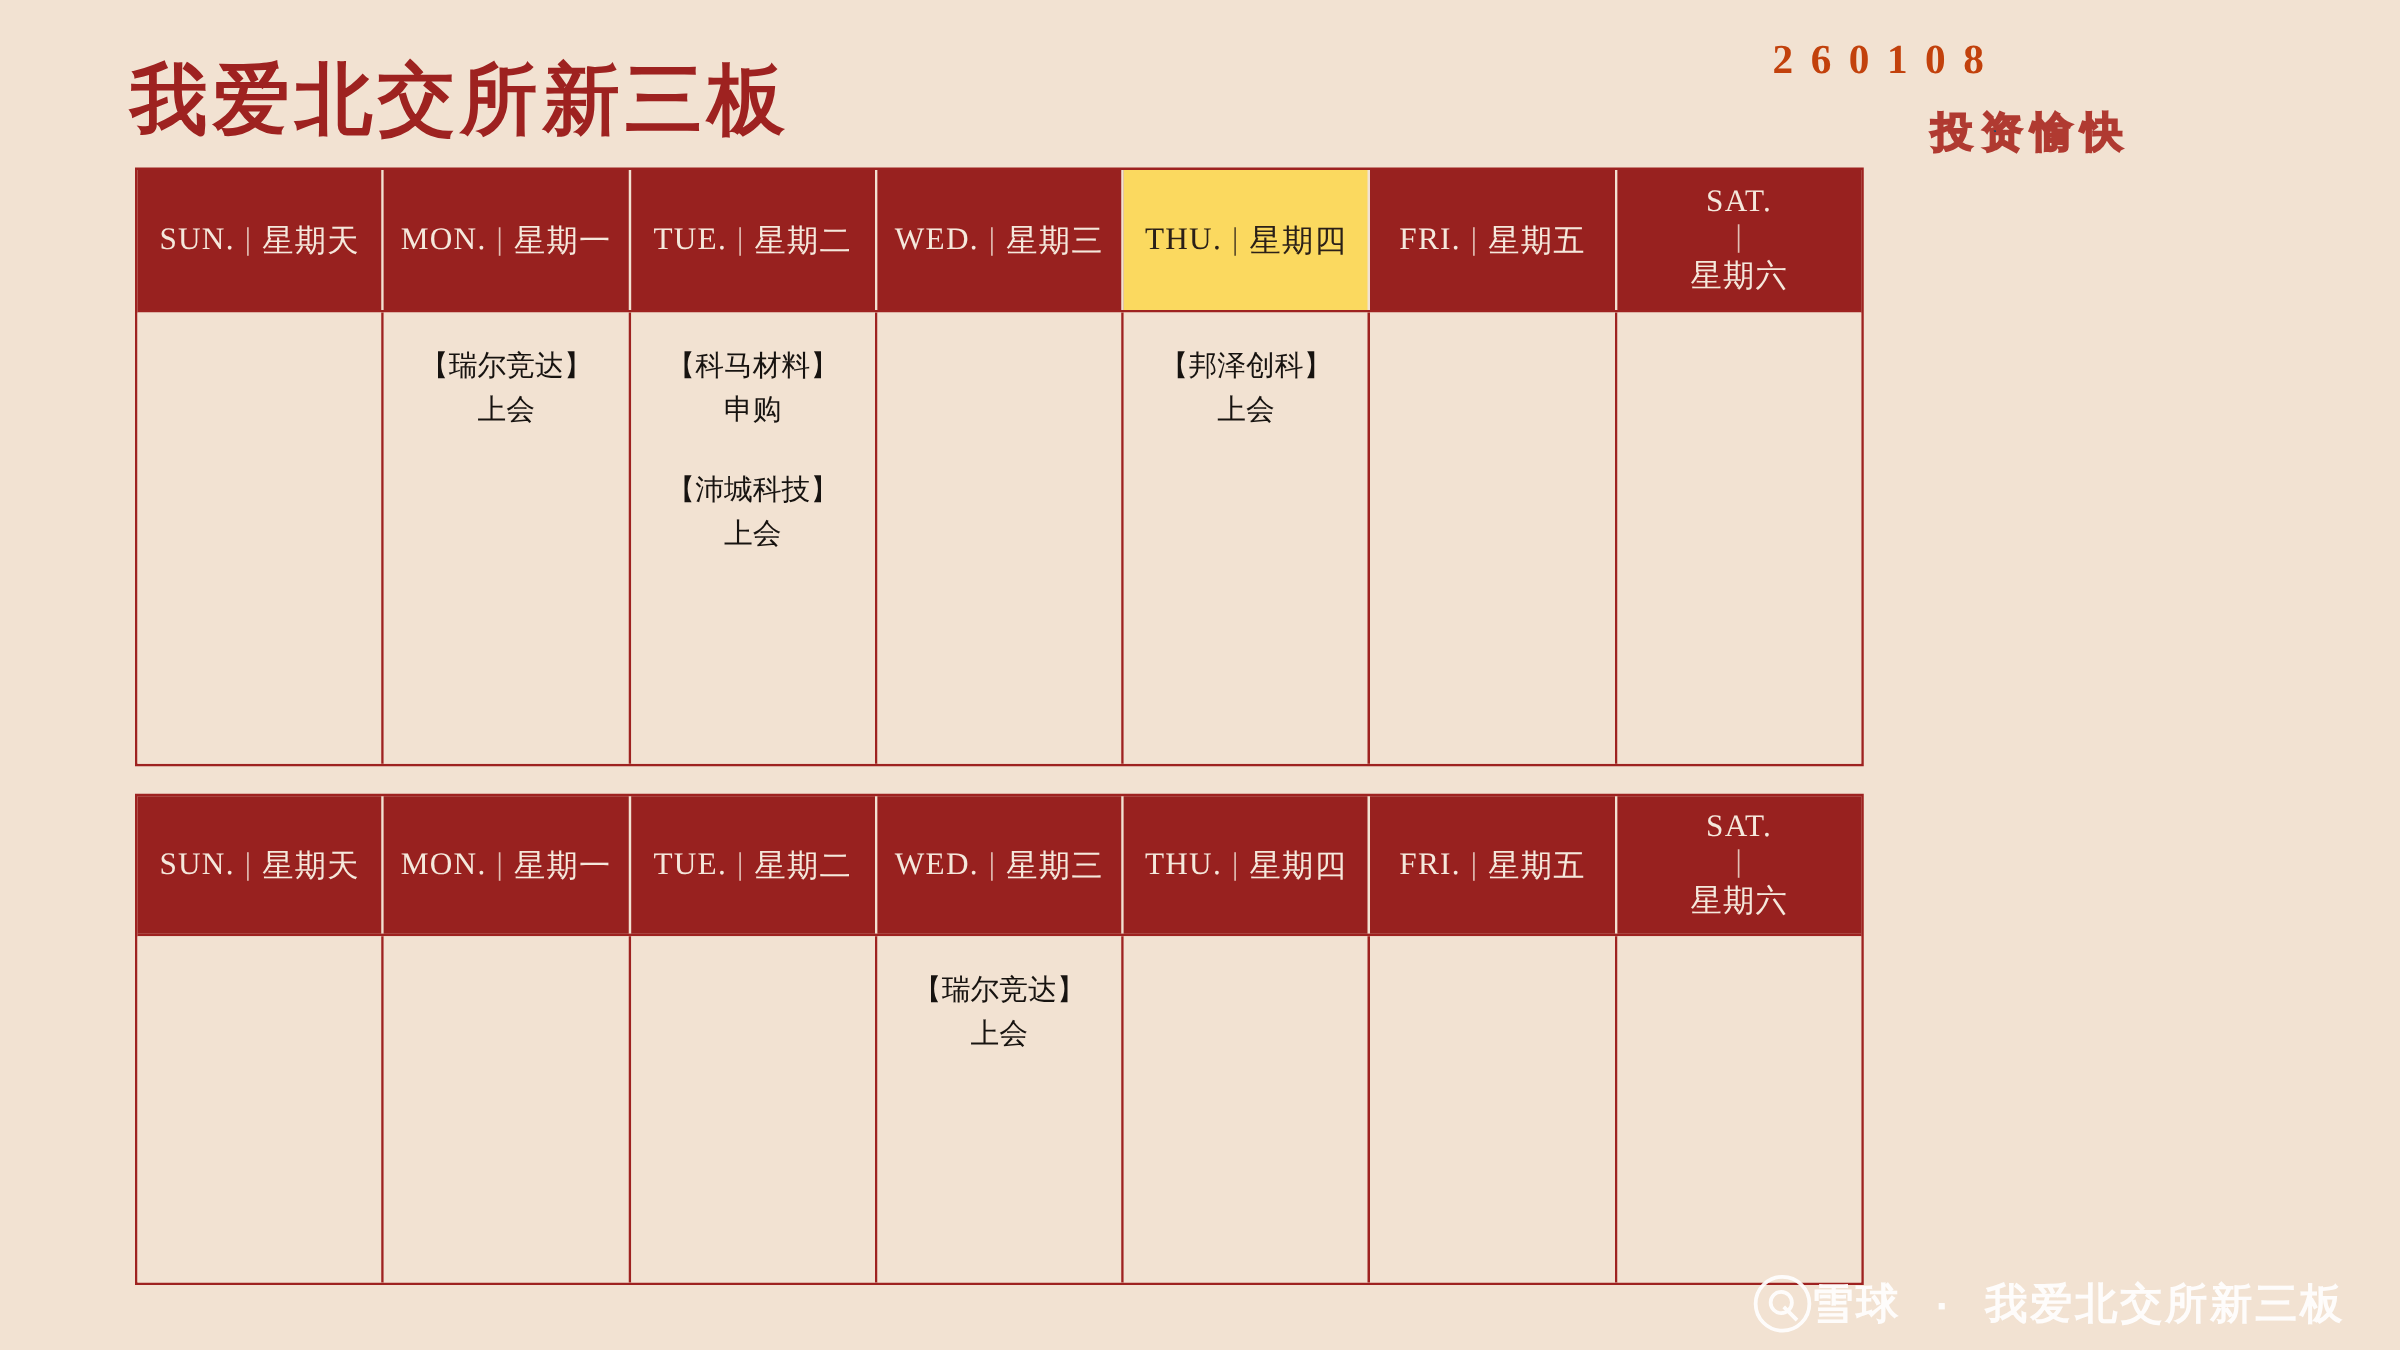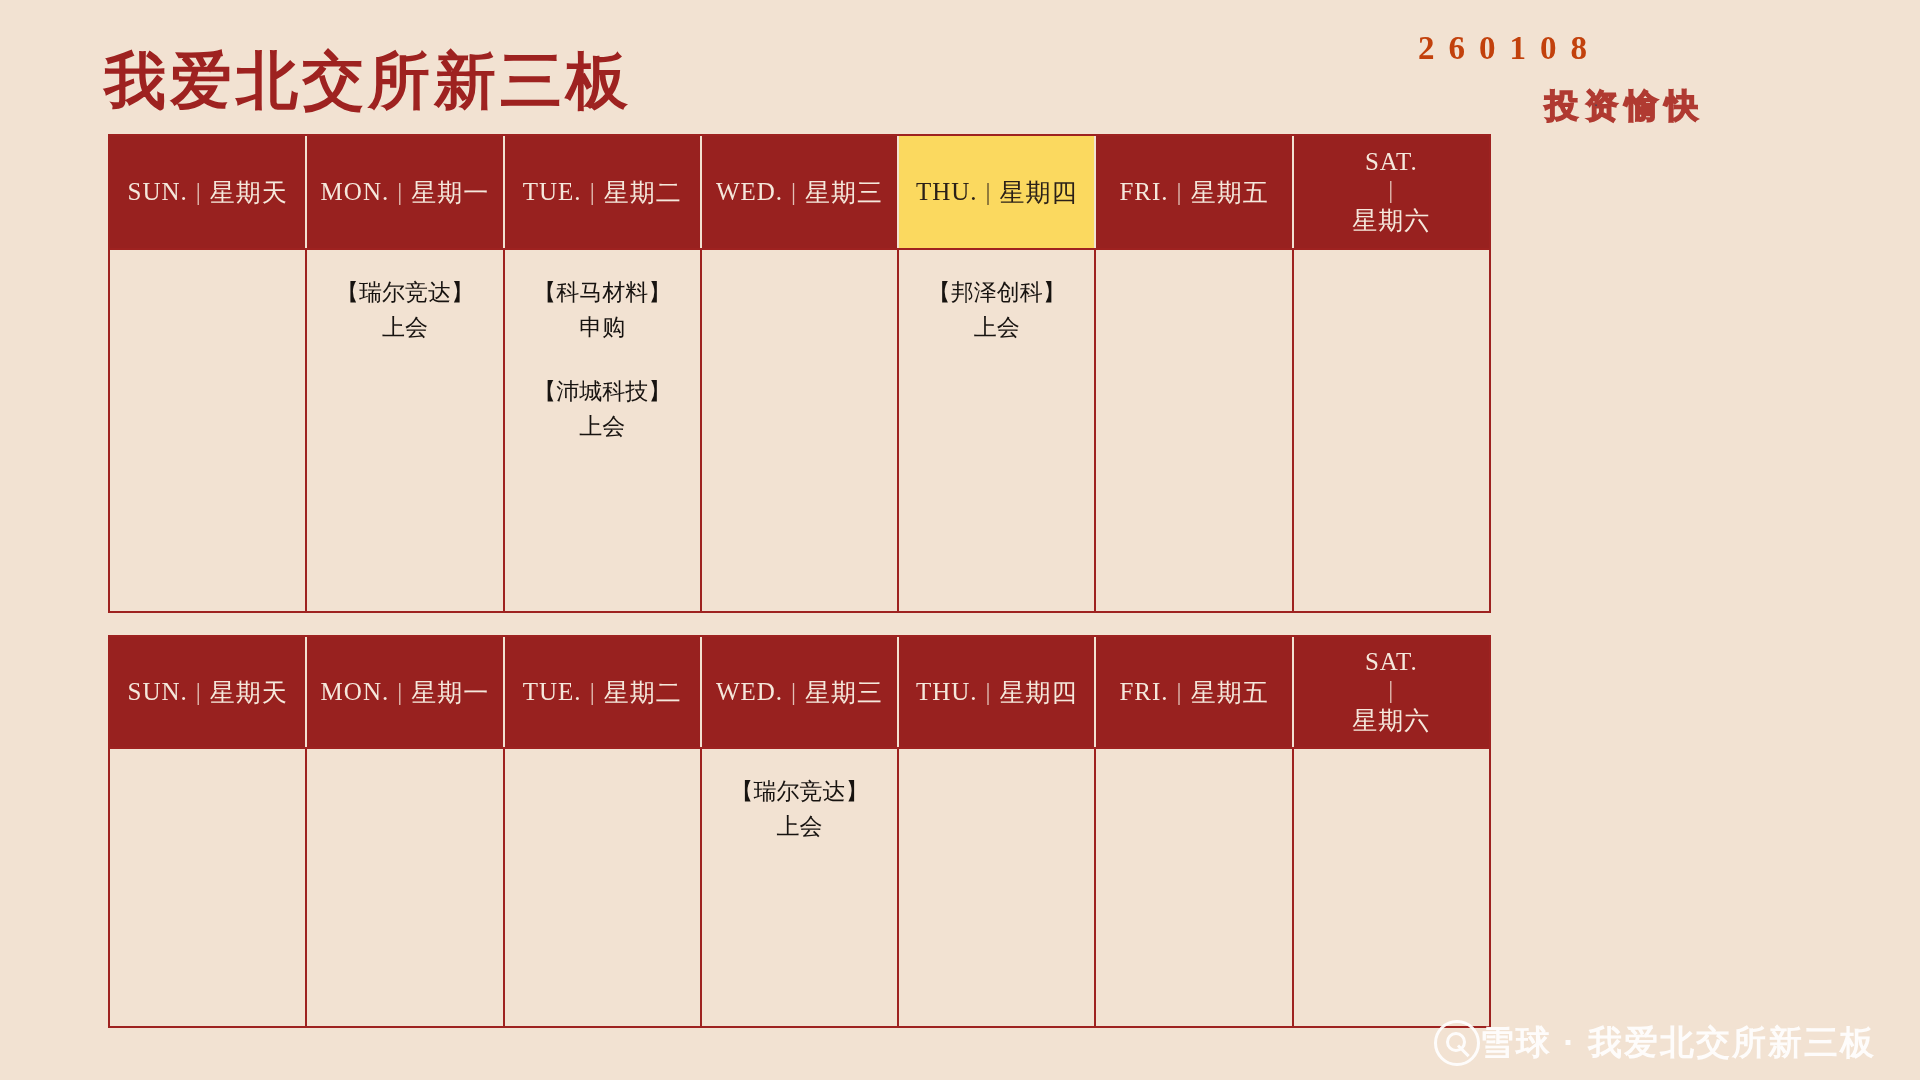--- a/index.html
+++ b/index.html
@@ -143,21 +143,21 @@
 
   
   .watermark {
     position: absolute;
     right: 44px;
     bottom: 14px;
     display: flex;
     align-items: center;
     color: #ffffff;
     opacity: .93;
-    font-family: Liberation Sans, sans-serif;
+    font-family: Liberation Mono, monospace;
   }
   .wm-logo {
     width: 46px; height: 46px;
     border: 3px solid #ffffff;
     border-radius: 50%;
     position: relative;
   }
   .wm-logo::before {
     content: "";
     position: absolute;

